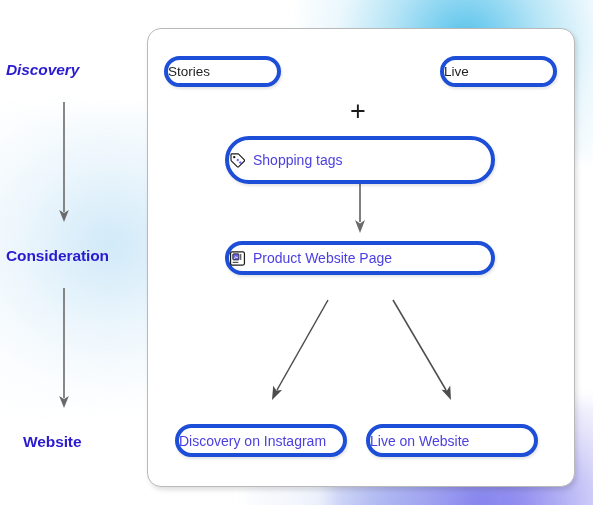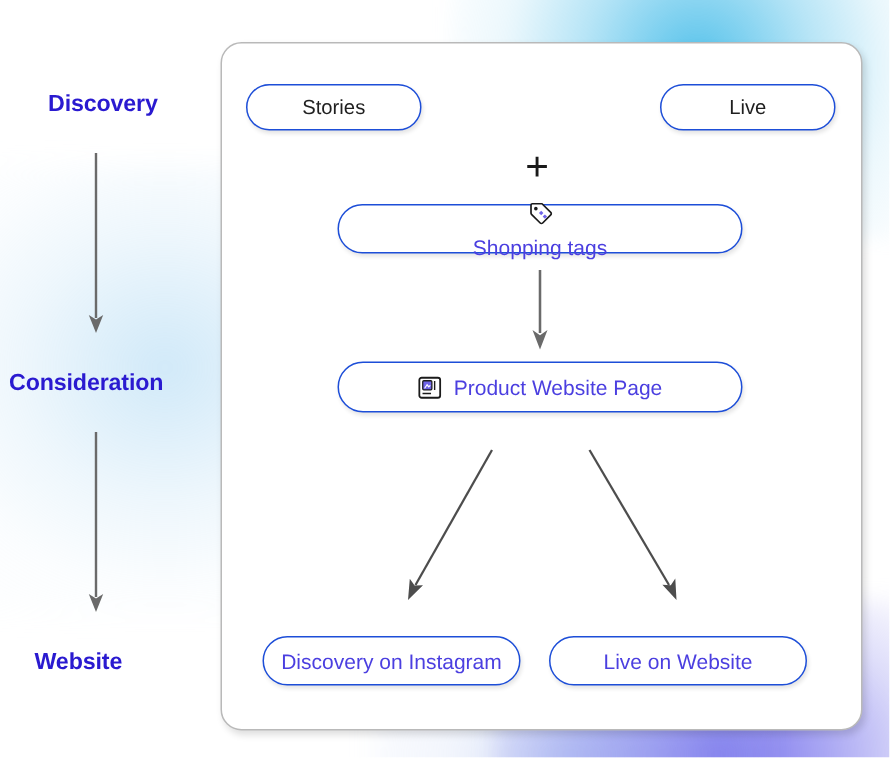--- a/index.html
+++ b/index.html
@@ -88,21 +88,21 @@
     z-index: 3;
   }
   .stage-label {
     position: absolute;
     font-size: 15.5px;
     font-weight: bold;
     color: #2a1ad0;
     letter-spacing: -0.1px;
     white-space: nowrap;
   }
-  .stage-label.discovery   { left: 32px;  top: 61px;  }
+  .stage-label.discovery   { left: 6px;  top: 61px; font-style: italic;  }
   .stage-label.consideration { left: 6px; top: 247px; }
   .stage-label.purchase    { left: 23px; top: 433px; }
 
   .v-arrow-left {
     position: absolute;
     left: 51px;
     width: 26px;
   }
   .v-arrow-left.a1 { top: 100px; height: 125px; }
   .v-arrow-left.a2 { top: 286px; height: 125px; }
@@ -120,25 +120,24 @@
     box-shadow: 2px 3px 5px rgba(0,0,0,0.13);
     z-index: 2;
     box-sizing: border-box;
   }
 
   
   .pill {
     position: absolute;
     box-sizing: border-box;
     background: #ffffff;
-    border: 1px solid #1d4ed8;
+    border: 4px solid #1d4ed8;
     border-radius: 999px;
     display: flex;
     align-items: center;
-    justify-content: center;
     gap: 7px;
     box-shadow: 1px 2px 3px rgba(0,0,0,0.11);
     z-index: 4;
     white-space: nowrap;
   }
   .pill-label {
     font-size: 13.5px;
     color: #1f1f1f;
     line-height: 1;
   }
@@ -146,21 +145,21 @@
     color: #4b3fe0;
     font-size: 14px;
   }
 
   
   .pill.ch1 { left: 164px; top: 56px; width: 117px; height: 31px; }
   .pill.ch2 { left: 302px; top: 56px; width: 117px; height: 31px; }
   .pill.ch3 { left: 440px; top: 56px; width: 117px; height: 31px; }
 
   
-  .pill.tags { left: 225px; top: 136px; width: 270px; height: 33px; flex-direction: column; }
+  .pill.tags { left: 225px; top: 136px; width: 270px; height: 48px; }
 
   
   .pill.pdp  { left: 225px; top: 241px; width: 270px; height: 34px; }
 
   
   .pill.act1 { left: 175px; top: 424px; width: 172px; height: 33px; }
   .pill.act2 { left: 366px; top: 424px; width: 172px; height: 33px; }
 
   
   .plus-sign {

